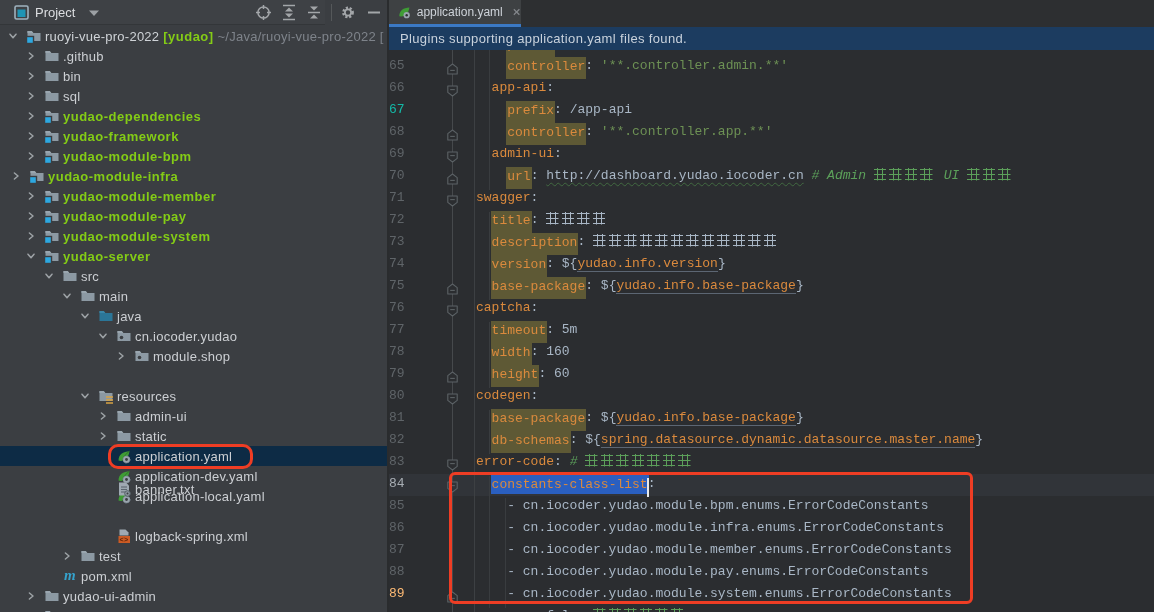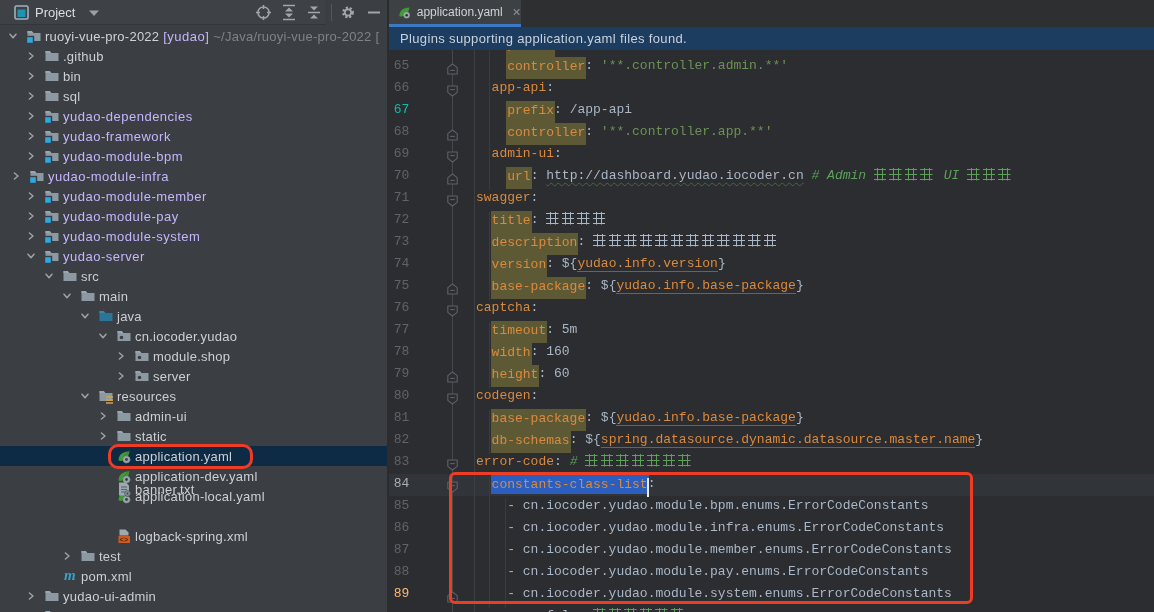--- a/index.html
+++ b/index.html
@@ -3,30 +3,30 @@
 *{margin:0;padding:0;box-sizing:border-box}
 html,body{width:1154px;height:612px;overflow:hidden;background:#2B2D30}
 #app{position:relative;width:1154px;height:612px;font-family:"Liberation Sans",sans-serif;overflow:hidden}
 .abs{position:absolute}
 
 #panel{position:absolute;left:0;top:0;width:387px;height:612px;background:#3B3E42}
 #tbar{position:absolute;left:0;top:0;width:325px;height:25px;background:#3E4145;border-bottom:1px solid #333639}
 .row{position:absolute;left:0;width:387px;height:20px;display:flex;align-items:center;font-size:13px;color:#CCCFD3;white-space:nowrap;overflow:hidden;letter-spacing:.25px}
 .row .chev{width:16px;height:16px;flex:none;display:flex;align-items:center;justify-content:center}
 .row .ico{width:16px;height:16px;flex:none;position:relative;margin:0 3px 0 5px}
-.b{font-weight:normal;color:#c4b5fd;letter-spacing:.5px}
+.b{font-weight:bold;color:#84cc16;letter-spacing:.5px}
 .gray{color:#7E838A}
 
 #tabbar{position:absolute;left:389px;top:0;width:765px;height:24px;background:#2D2F31}
 #tab{position:absolute;left:389px;top:0;width:132px;height:24px;background:#3E4143;display:flex;align-items:center;font-size:12px;color:#CED3D9}
 #tabul{position:absolute;left:389px;top:24px;width:132px;height:3px;background:#3B79C4}
 #tabrest{position:absolute;left:521px;top:24px;width:633px;height:3px;background:#2D2F31}
 #banner{position:absolute;left:389px;top:27px;width:765px;height:23px;background:#1C3C60;font-size:13px;color:#C9D2DC;line-height:23px;padding-left:11px;letter-spacing:.35px}
 #code{position:absolute;left:389px;top:50px;width:765px;height:562px;background:#2B2D30;overflow:hidden}
-.lnum{position:absolute;width:25px;text-align:center;height:22px;line-height:22px;font:13px "Liberation Mono",monospace;color:#5F6468}
+.lnum{position:absolute;width:25px;text-align:left;height:22px;line-height:22px;font:13px "Liberation Mono",monospace;color:#5F6468}
 .cl{position:absolute;left:87px;height:22px;line-height:22px;white-space:pre;font:13px "Liberation Mono",monospace;color:#A9B7C6}
 .k{color:#DB8A3D}
 .hk{background:#5E5935;padding:1.5px 0 5.5px;box-shadow:1px 0 0 #5E5935,-1px 0 0 #5E5935}
 .s{color:#6D9154}
 .c{color:#5CA05A;font-style:italic}
 .r{color:#DB8A3D;border-bottom:1px solid #5C6673}
 .u{text-decoration:underline wavy #4C8A4A99;text-underline-offset:3px;text-decoration-thickness:1px}
 .sel{background:#2A5FC0;padding:2.5px 0 3px;box-shadow:1px 0 0 #2A5FC0,-1px 0 0 #2A5FC0}
 .cj{display:inline-block;width:12.5px;height:13px;margin-right:3px;vertical-align:-2px;background:
  linear-gradient(currentColor,currentColor) 0px 0.5px/12.5px 1.4px no-repeat,
@@ -281,35 +281,20 @@
           </svg>
         </span>
         <span class="ico">
           <svg width="16" height="16" viewBox="0 0 16 16" style="position:absolute;left:0;top:0">
             <path d="M1.5 3 h4.2 l1.6 2 H14.5 v8 H1.5 z" fill="#8C99A3"></path>
             <path d="M1.5 3 h4.2 l1.6 2 H1.5 z" fill="#9AA6AF"></path>
             <circle cx="5.5" cy="9.5" r="1.8" fill="#3B3E42"></circle>
           </svg>
         </span>
         <span>module.shop</span>
-      </div>
-<div class="row" style="top:366px;padding-left:113px">
-        <span class="chev">
-          <svg width="10" height="10" viewBox="0 0 10 10">
-            <polyline points="3.4,2 7,5 3.4,8" fill="none" stroke="#9DA2A6" stroke-width="1.5" stroke-linecap="round" stroke-linejoin="round"></polyline>
-          </svg>
-        </span>
-        <span class="ico">
-          <svg width="16" height="16" viewBox="0 0 16 16" style="position:absolute;left:0;top:0">
-            <path d="M1.5 3 h4.2 l1.6 2 H14.5 v8 H1.5 z" fill="#8C99A3"></path>
-            <path d="M1.5 3 h4.2 l1.6 2 H1.5 z" fill="#9AA6AF"></path>
-            <circle cx="5.5" cy="9.5" r="1.8" fill="#3B3E42"></circle>
-          </svg>
-        </span>
-        <span>server</span>
       </div>
 <div class="row" style="top:386px;padding-left:77px">
         <span class="chev">
           <svg width="10" height="10" viewBox="0 0 10 10">
             <polyline points="2,3.2 5,6.8 8,3.2" fill="none" stroke="#9DA2A6" stroke-width="1.5" stroke-linecap="round" stroke-linejoin="round"></polyline>
           </svg>
         </span>
         <span class="ico">
           <svg width="16" height="16" viewBox="0 0 16 16" style="position:absolute;left:0;top:0">
             <path d="M1.5 3 h4.2 l1.6 2 H14.5 v8 H1.5 z" fill="#8C99A3"></path>

